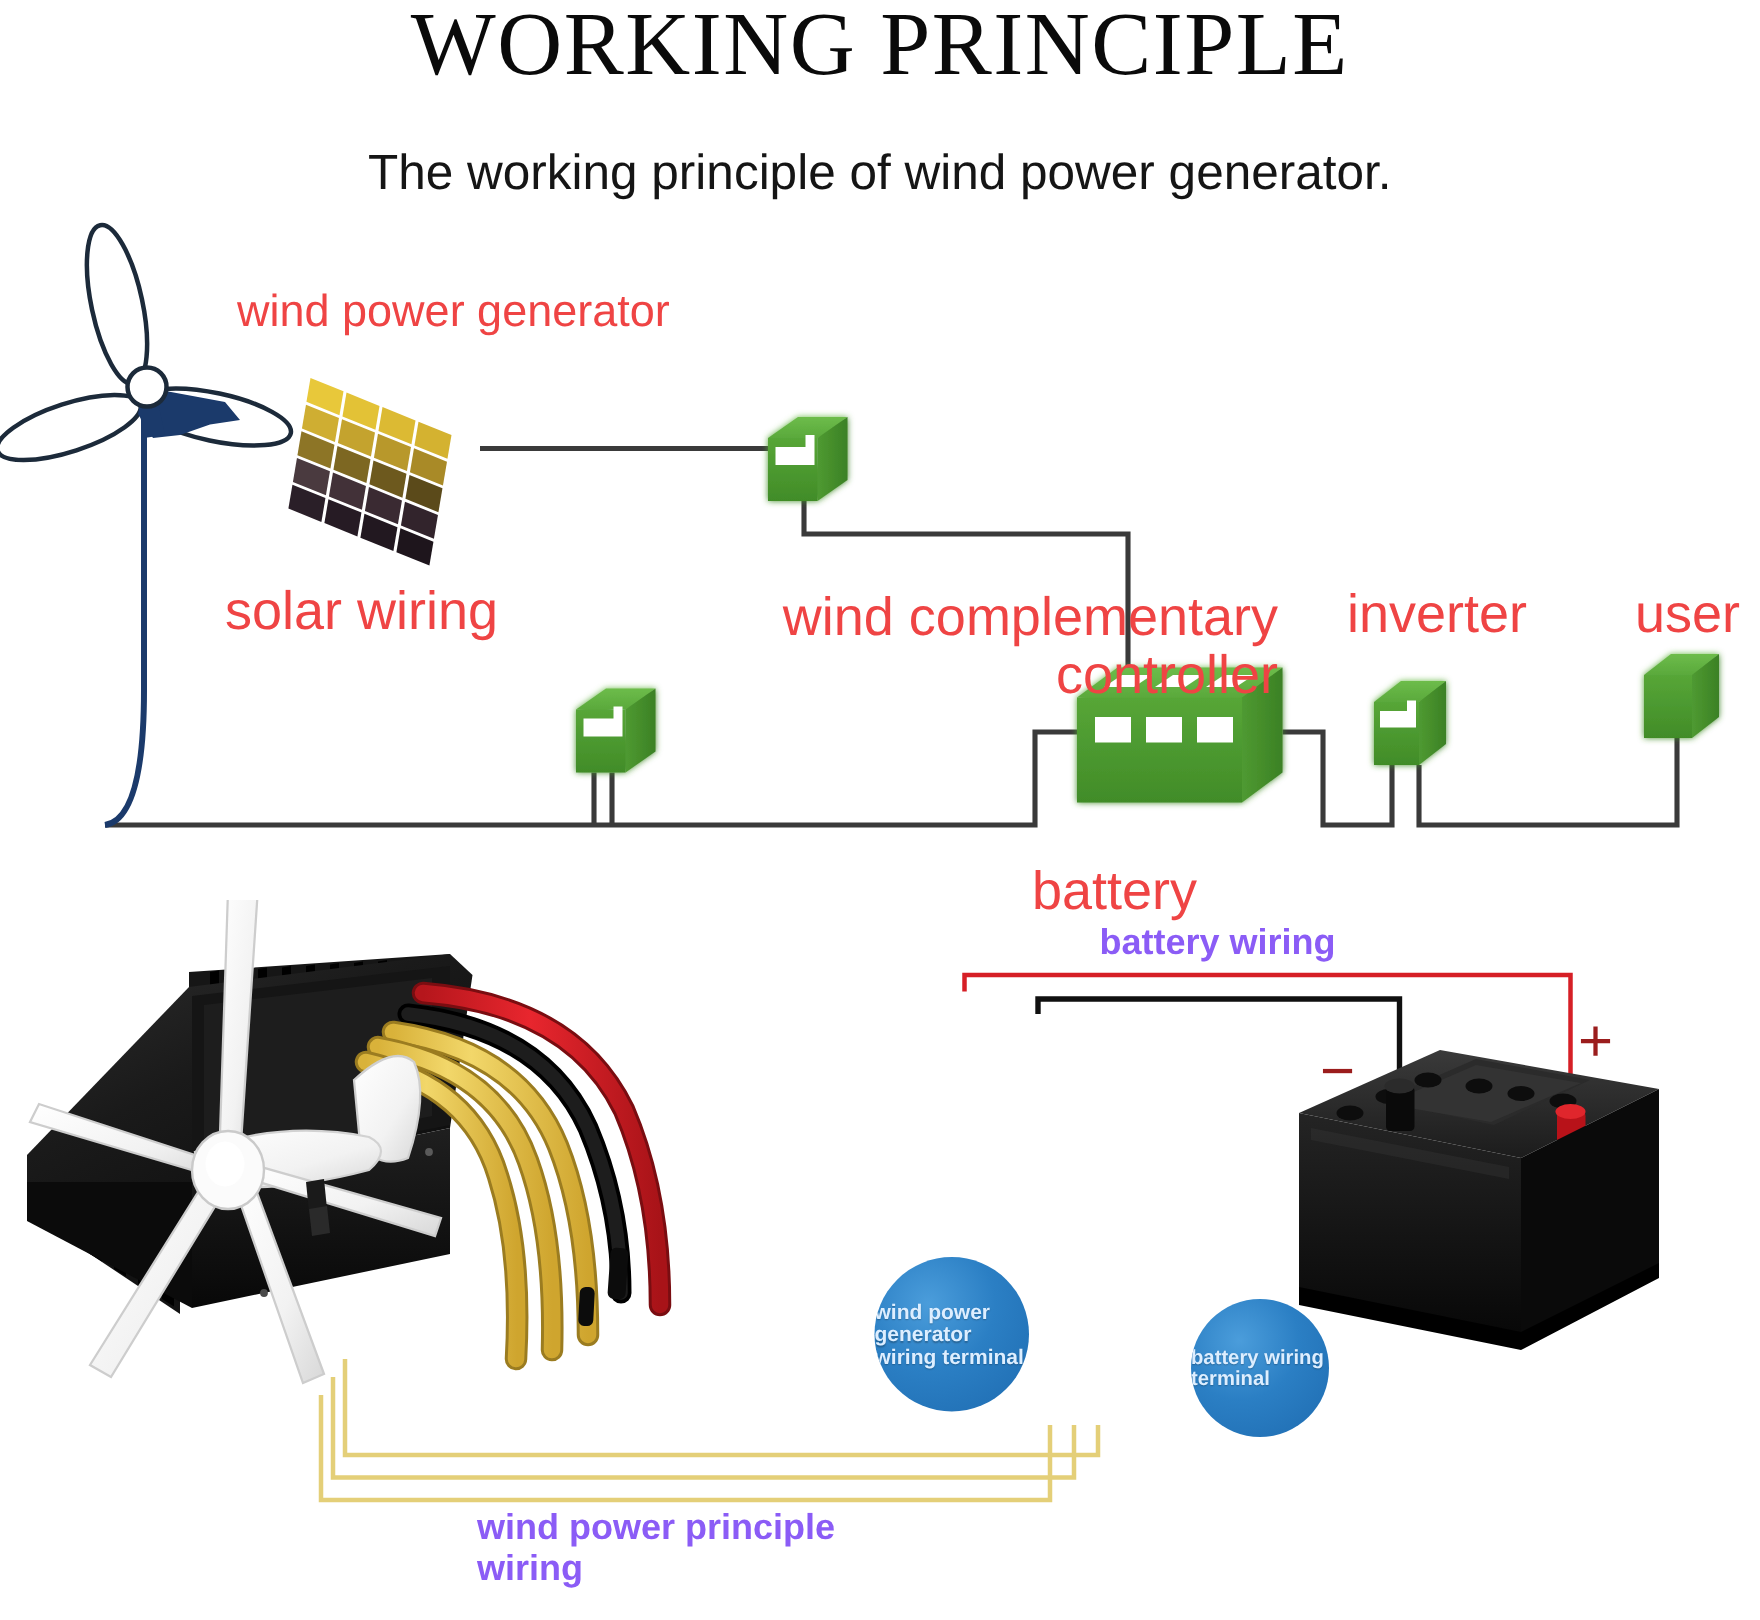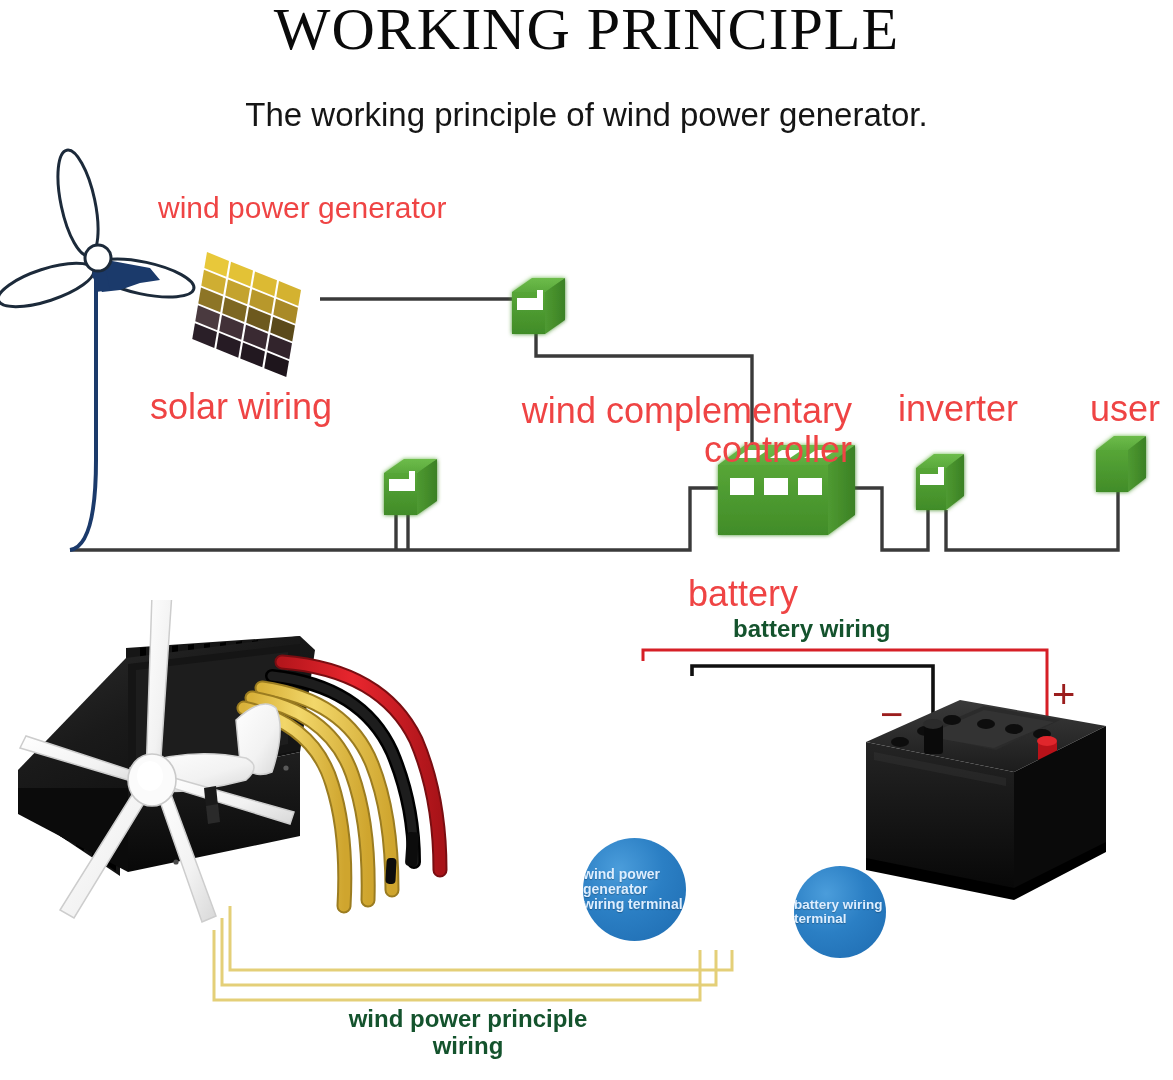--- a/index.html
+++ b/index.html
@@ -54,24 +54,23 @@
     width: 420px; text-align: right; white-space: normal;
   }
   #label-inverter { left: 898px; top: 390px; font-size: 36px; }
   #label-user { left: 1090px; top: 390px; font-size: 36px; }
   #label-battery { left: 688px; top: 552px; font-size: 36px; margin-top: 23px; }
 
   
   .photo-label {
     position: absolute;
     font-family: "Liberation Sans", sans-serif;
-    color: #14532d;
+    color: #8b5cf6;
     font-weight: bold;
     white-space: nowrap;
-    text-align: center;
     line-height: 1.12;
   }
   #label-battery-wiring { left: 733px; top: 616px; font-size: 24px; }
   #label-wind-power-generator-wiring {
     left: 318px; top: 1006px; font-size: 24px; width: 300px; white-space: normal;
   }
 
   
   .callout {
     position: absolute;

